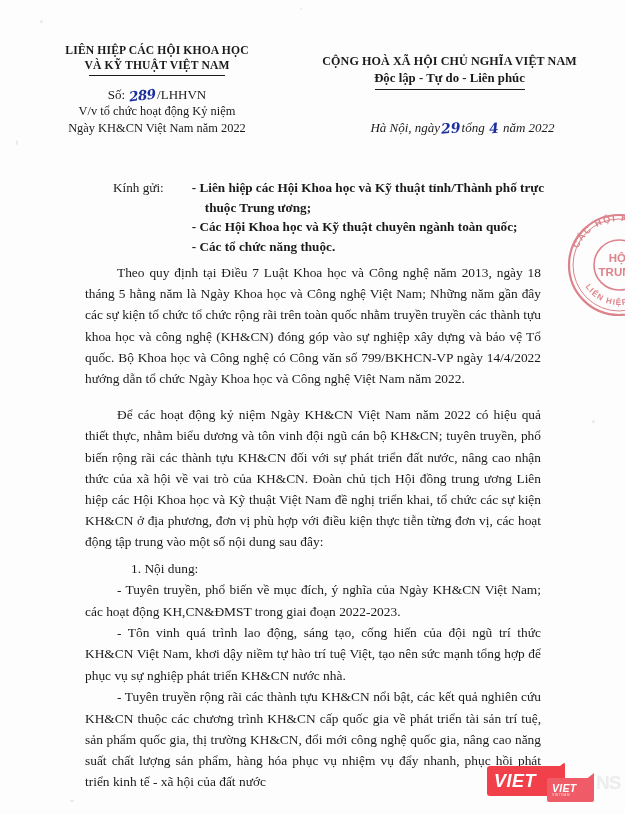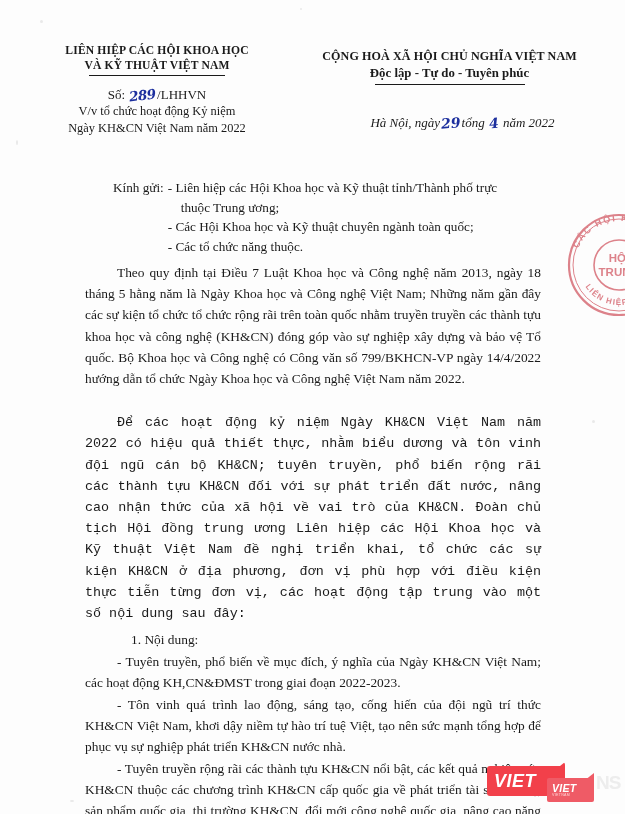--- a/index.html
+++ b/index.html
@@ -18,21 +18,21 @@
     color: #1a1a1a;
   }
 
   
   .header {
     position: absolute;
     top: 44px;
     left: 0;
     width: 625px;
     display: flex;
-    align-items: center;
+    align-items: flex-end;
   }
   .hdr-left {
     width: 270px;
     margin-left: 22px;
     text-align: center;
   }
   .hdr-right {
     flex: 1;
     text-align: center;
     margin-right: 18px;
@@ -109,41 +109,41 @@
 
   
   .recipients {
     position: absolute;
     top: 178px;
     left: 113px;
     width: 450px;
     font-size: 13.2px;
     line-height: 19.6px;
   }
-  .rcp-row { display: flex; }
+  .rcp-row { display: flex; gap: 24px; }
   .rcp-label { white-space: nowrap; padding-right: 4px; }
   .rcp-items { flex: 1; }
-  .rcp-item { text-indent: 0; }
+  .rcp-item { text-indent: 0; font-weight: bold; }
   .rcp-cont { padding-left: 13px; }
 
   
   .body {
     position: absolute;
     top: 262px;
     left: 85px;
     width: 456px;
     font-size: 13.4px;
     line-height: 21.2px;
     text-align: justify;
   }
   .body p {
     margin: 0 0 0.5px 0;
     text-indent: 32px;
   }
-  .body p.gap { margin-top: 23px; font-family: Liberation Mono, monospace; }
+  .body p.gap { margin-top: 15px; }
   .body p.bullet { text-indent: 32px; }
   .body p.heading { text-indent: 46px; margin-top: 5px; }
 
   
   .stamp {
     position: absolute;
     top: 206px;
     left: 560px;
     width: 118px;
     height: 118px;
@@ -263,21 +263,21 @@
         <span>Số:</span>
         <span class="hand">289</span><span>/LHHVN</span>
       </div>
 
       <div class="vv">V/v tổ chức hoạt động Kỷ niệm</div>
       <div class="vv">Ngày KH&amp;CN Việt Nam năm 2022</div>
     </div>
 
     <div class="hdr-right">
       <div class="nation-title">CỘNG HOÀ XÃ HỘI CHỦ NGHĨA VIỆT NAM</div>
-      <div class="motto">Độc lập - Tự do - Tuyên phúc</div>
+      <div class="motto">Độc lập - Tự do - Liên phúc</div>
       <div class="rule rule-right"></div>
 
       <div class="datestamp">
         <span>Hà Nội, ngày</span><span class="hand-date">29</span><span>tổng</span>
         <span class="hand-date">4</span>
         <span>năm 2022</span>
       </div>
     </div>
   </div>
 

